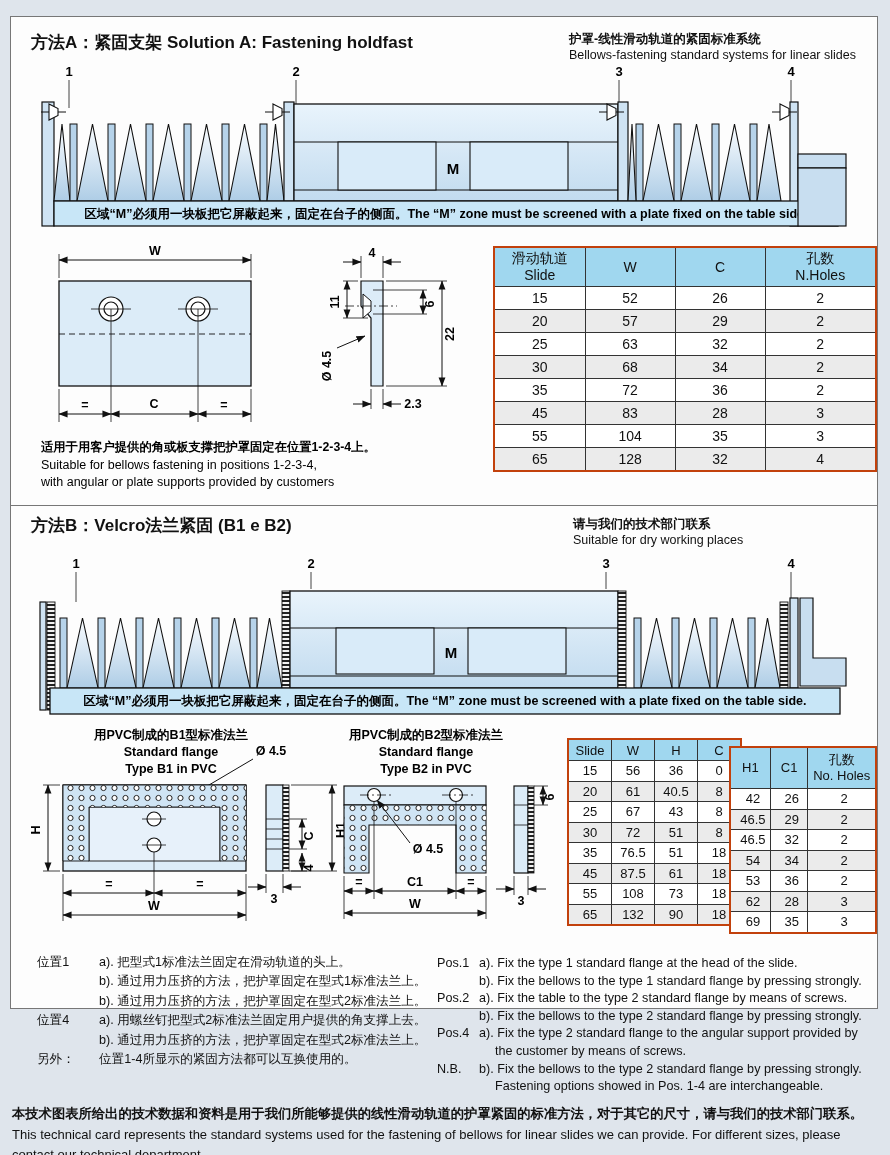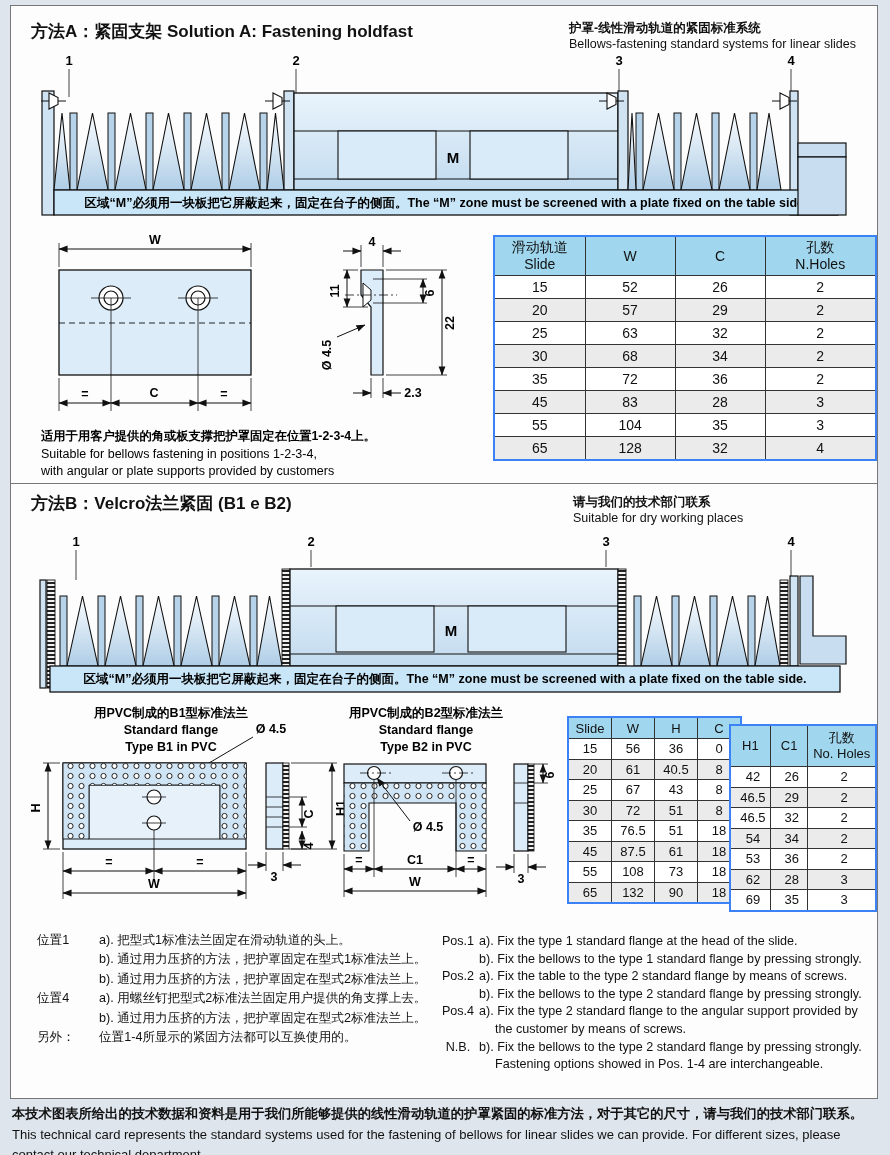--- a/index.html
+++ b/index.html
@@ -3,22 +3,22 @@
 <meta charset="utf-8">
 <style>
   html,body{margin:0;padding:0;}
   body{
     width:890px;height:1155px;position:relative;
     background:#dfe5ec;
     font-family:"Liberation Sans","DejaVu Sans",sans-serif;
     color:#111;
   }
   .sec{position:absolute;background:#fdfdfd;border:1px solid #777;box-sizing:border-box;}
-  #secA{left:10px;top:5px;width:868px;height:572px;}
-  #secB{left:10px;top:483px;width:868px;height:616px;}
+  #secA{left:10px;top:16px;width:868px;height:572px;}
+  #secB{left:10px;top:505px;width:868px;height:504px;}
   .sec-title{position:absolute;font-size:17px;font-weight:bold;white-space:nowrap;}
   .subtitle{position:absolute;font-size:12.5px;line-height:16px;}
   .subtitle .cn{font-weight:bold;}
   .abs{position:absolute;}
   svg text{font-family:"Liberation Sans","DejaVu Sans",sans-serif;}
   .num{font-size:13px;font-weight:bold;text-anchor:middle;}
   .part{fill:#cfe3f3;stroke:#111;stroke-width:1.2;}
   .part2{fill:#c8def0;stroke:#111;stroke-width:1.2;}
   .slat{fill:#b6d3ea;stroke:#111;stroke-width:1;}
   .pleat{fill:url(#pleatG);stroke:#111;stroke-width:1.1;}
@@ -29,41 +29,41 @@
   .arr1{stroke:#111;stroke-width:1;fill:none;marker-end:url(#af);}
   .ext{stroke:#111;stroke-width:0.8;fill:none;}
   .dash{stroke:#111;stroke-width:0.9;stroke-dasharray:6 4;fill:none;}
   .dashdot{stroke:#111;stroke-width:0.8;stroke-dasharray:9 3 2 3;fill:none;}
   .dlab{font-size:12.5px;font-weight:bold;text-anchor:middle;}
   .dtitle{font-size:12.5px;font-weight:bold;text-anchor:middle;}
   .hole{fill:#fff;stroke:#111;stroke-width:1.2;}
   .recess{fill:#e7f1fa;}
   table{border-collapse:collapse;position:absolute;background:#fff;}
   th,td{border:1px solid #333;text-align:center;vertical-align:middle;padding:0 2px;}
-  table{border:2px solid #3b82f6;}
+  table{border:2px solid #c2410c;}
   th{background:#a0d7ef;font-weight:normal;}
   tbody tr:nth-child(even) td{background:#ebebeb;}
   #tableA{left:482px;top:229px;font-size:14px;}
   #tableA th{height:38px;width:88px;line-height:17px;}
   #tableA th:last-child{width:108px;}
   #tableA td{height:22px;}
   #tableB1{left:556px;top:232px;font-size:13px;}
   #tableB1 th{height:20px;width:38px;}
   #tableB1 td{height:19.5px;}
   #tableB2{left:718px;top:240px;font-size:13px;}
   #tableB2 th{height:40px;width:36px;line-height:16px;}
   #tableB2 th:last-child{width:70px;}
   #tableB2 td{height:19.5px;padding-left:7px;}
   .instr{position:absolute;font-size:12.6px;}
   #instrCN{left:18px;top:447px;width:405px;line-height:19.4px;}
   #instrEN{left:426px;top:449px;width:436px;line-height:17.6px;}
   .instr-row{display:flex;}
   .instr-label{flex:none;}
   #instrCN .instr-label{width:62px;margin-left:8px;}
-  #instrEN .instr-label{width:42px;text-align:center;}
+  #instrEN .instr-label{width:42px;}
   .instr-text.indent{padding-left:16px;}
   #footer{position:absolute;left:12px;top:1103px;width:868px;}
   #footer .cn{font-size:13.3px;font-weight:bold;line-height:22px;}
   #footer .en{font-size:13px;line-height:20px;}
 </style>
 </head>
 <body>
 
 <svg width="0" height="0" style="position:absolute" aria-hidden="true">
   <defs>

